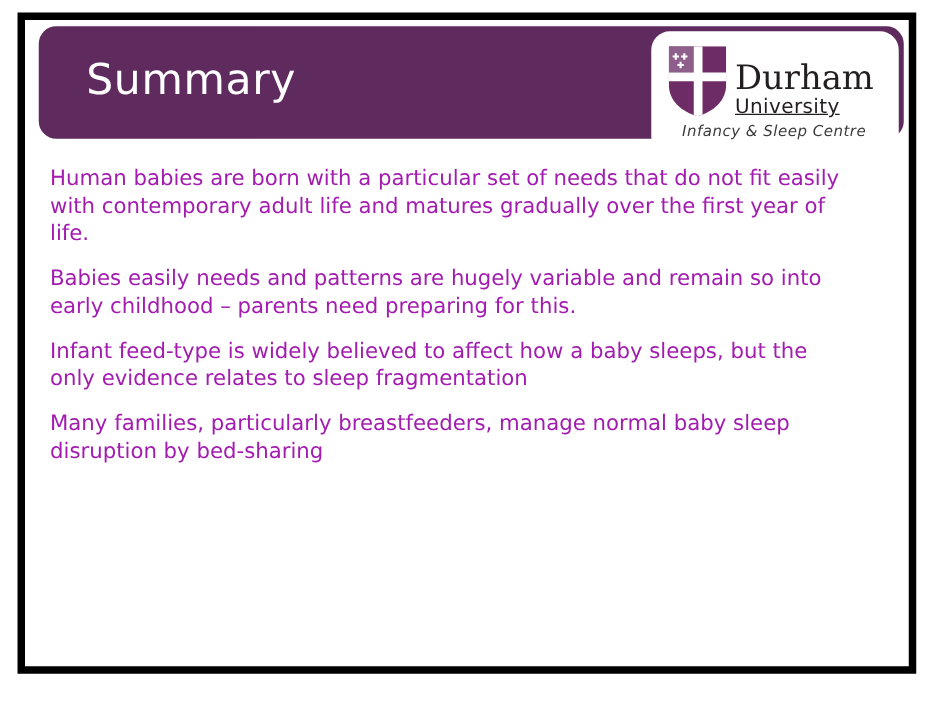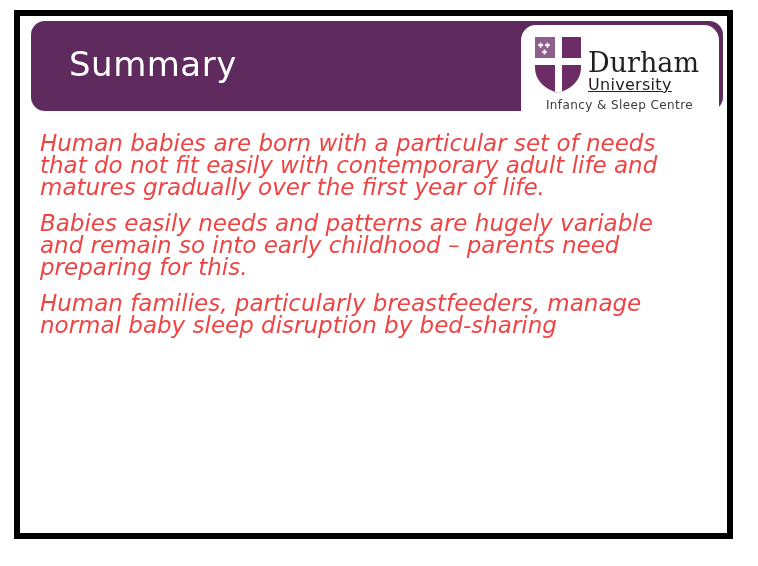--- a/index.html
+++ b/index.html
@@ -91,33 +91,33 @@
   }
 
   .logo-dept {
     font-size: 12px;
     color: #3b3b3b;
     letter-spacing: 0.4px;
     text-align: right;
     padding-right: 26px;
     margin-top: 3px;
     white-space: nowrap;
+    font-style: italic;
   }
 
   .body-text {
     padding: 21px 44px 0 20px;
   }
 
   .body-text p {
-    font-size: 23px;
+    font-size: 17px;
     line-height: 22px;
-    color: #ef4444;
+    color: #a21caf;
     margin-bottom: 14px;
     max-width: 668px;
-    font-style: italic;
   }
 </style>
 </head>
 <body>
 
 <div class="page">
   <div class="slide">
 
     <div class="header">
       <div class="slide-title">Summary</div>
@@ -149,17 +149,18 @@
             <div class="logo-sub">University</div>
           </div>
         </div>
         <div class="logo-dept">Infancy &amp; Sleep Centre</div>
       </div>
     </div>
 
     <div class="body-text">
       <p>Human babies are born with a particular set of needs that do not fit easily with contemporary adult life and matures gradually over the first year of life.</p>
       <p>Babies easily needs and patterns are hugely variable and remain so into early childhood – parents need preparing for this.</p>
-      <p>Human families, particularly breastfeeders, manage normal baby sleep disruption by bed-sharing</p>
+      <p>Infant feed-type is widely believed to affect how a baby sleeps, but the only evidence relates to sleep fragmentation</p>
+      <p>Many families, particularly breastfeeders, manage normal baby sleep disruption by bed-sharing</p>
     </div>
 
   </div>
 </div>
 
 </body></html>

